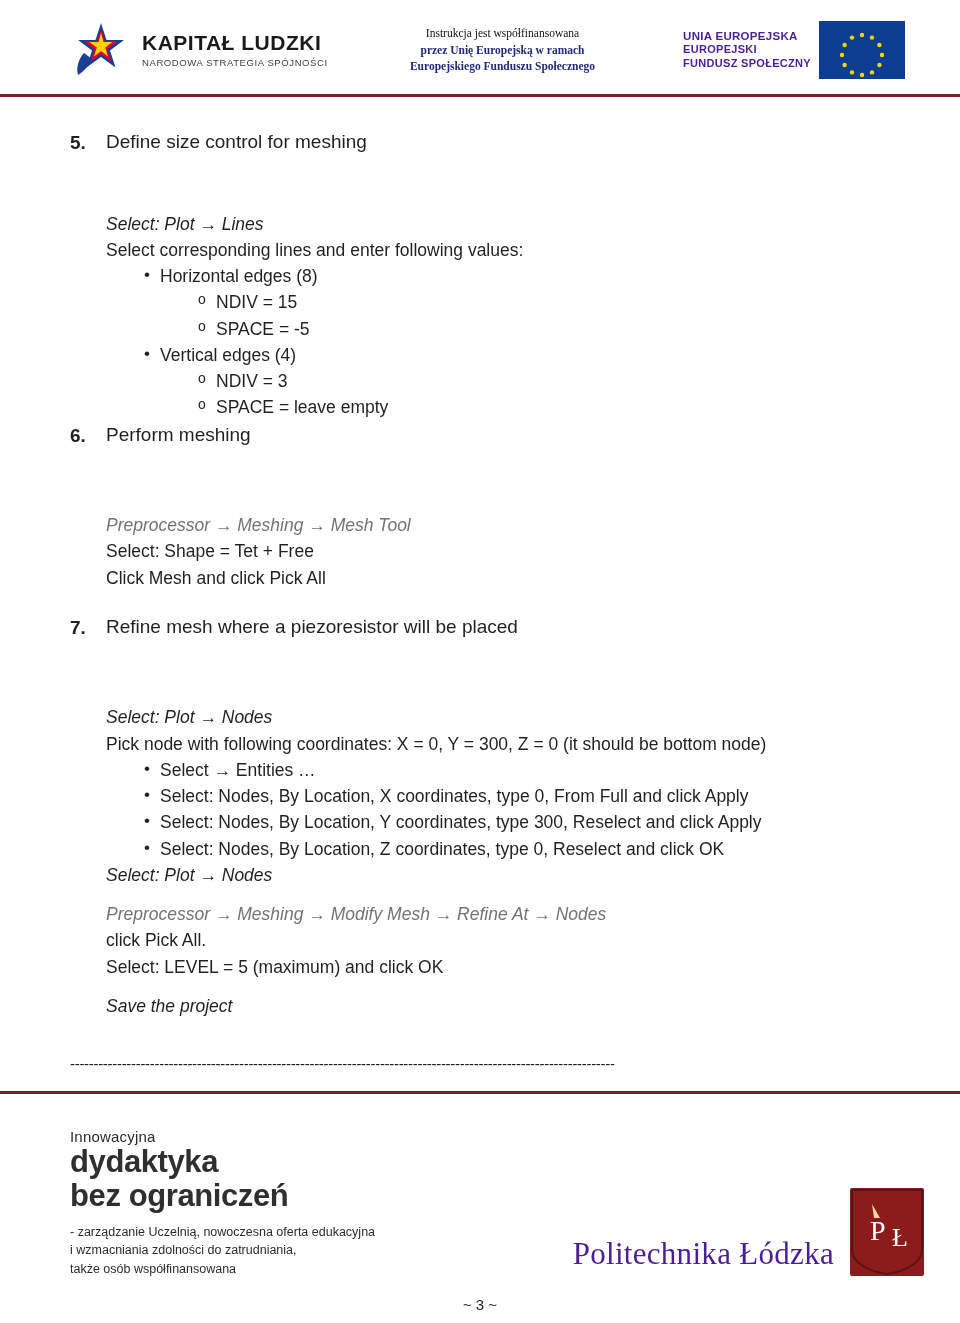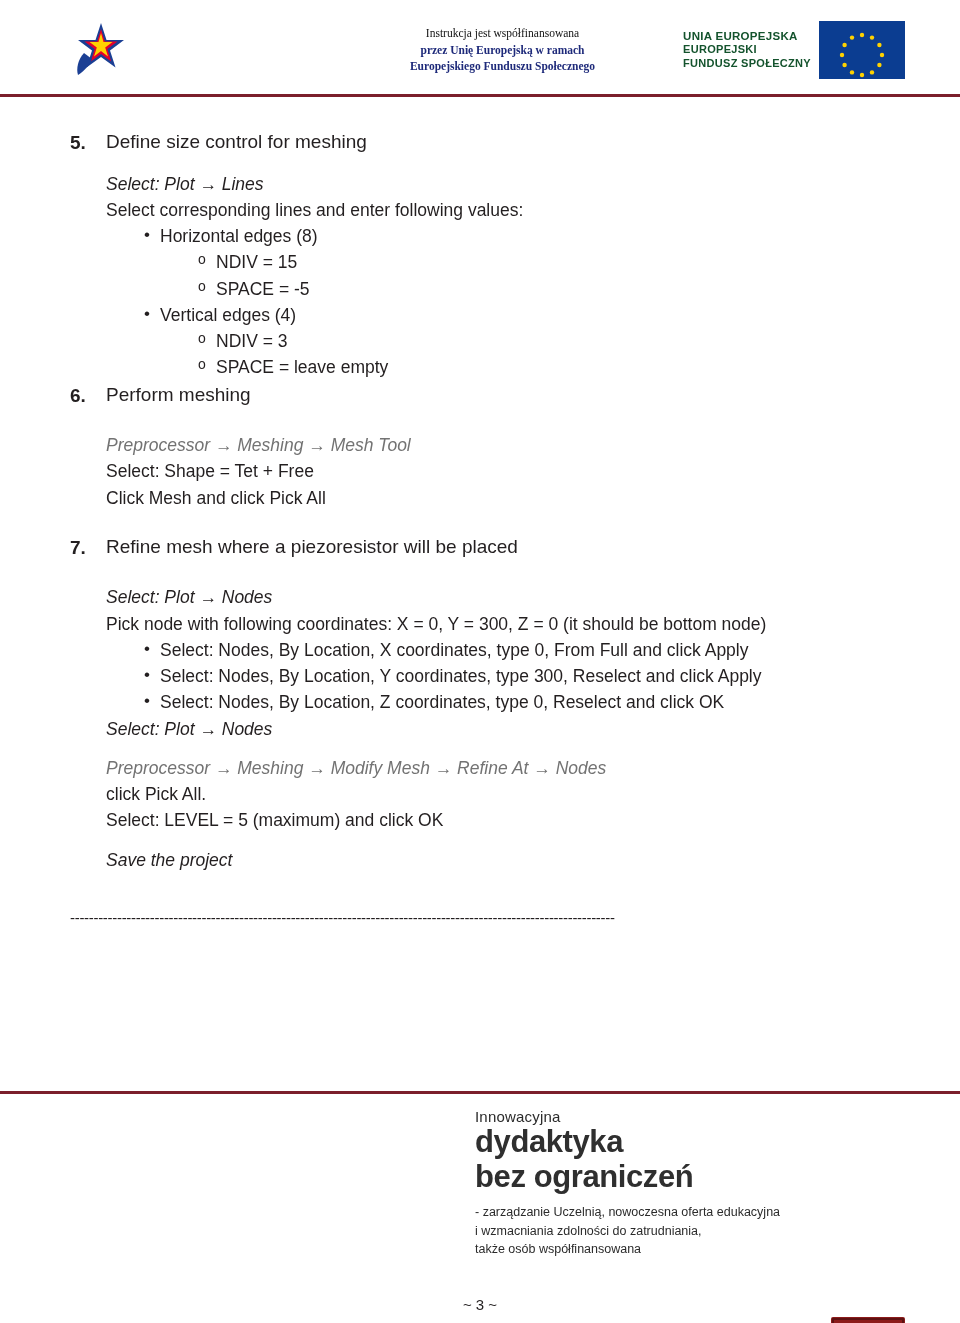--- a/index.html
+++ b/index.html
@@ -67,21 +67,21 @@
   .eu-logo {
     display: flex;
     align-items: center;
     gap: 8px;
     width: 270px;
     justify-content: flex-end;
   }
   .eu-text {
     text-align: left;
     font-family: "Liberation Sans", sans-serif;
-    color: #14532d;
+    color: #4c1d95;
     line-height: 1.25;
   }
   .eu-text .t1 { font-size: 11.5px; font-weight: bold; letter-spacing: .3px;}
   .eu-text .t3 { font-size: 11px; font-weight: bold; letter-spacing: .3px;}
   .eu-flag {
     width: 86px;
     height: 58px;
     background: #0b3d91;
     position: relative;
   }
@@ -110,20 +110,21 @@
     flex: 0 0 36px;
     font-size: 19px;
     font-weight: bold;
     padding-top: 1px;
   }
   .step-title {
     font-size: 19px;
   }
   .blk {
     margin-left: 36px;
+    margin-top: 40px;
   }
   .line { white-space: nowrap; }
   .italic { font-style: italic; }
   .blue { color: #737373; }
   .bullets {
     margin: 0;
     padding: 0 0 0 38px;
     list-style: none;
   }
   .bullets > li {
@@ -166,25 +167,24 @@
 
   
   .footer {
     position: absolute;
     left: 0;
     right: 0;
     bottom: 0;
     height: 232px;
   }
   .footer-inner {
-    padding: 14px 55px 0 70px;
-    display: flex;
-    align-items: flex-end;
+    padding: 14px 36px 0 70px;
+    display: flex;
+    align-items: center;
     height: 190px;
-    flex-direction: column;
   }
   .footer-left { width: 430px; }
   .f-innowacyjna {
     font-family: "Liberation Sans", sans-serif;
     font-size: 15px;
     color: #2b2b2b;
     letter-spacing: .2px;
   }
   .f-big {
     font-family: "Liberation Sans", sans-serif;
@@ -236,20 +236,24 @@
   <div class="header-inner">
 
     <div class="kl-logo">
       <span class="kl-star">
         <svg width="62" height="62" viewBox="0 0 62 62">
           <path d="M31 4 L36.5 21 L54 21 L40 31.5 L45.5 48.5 L31 38 L16.5 48.5 L22 31.5 L8 21 L25.5 21 Z" fill="#1b3f94"></path>
           <path d="M31 10 L34.8 22.5 L47.5 22.5 L37.3 30 L41.2 42.5 L31 35 L20.8 42.5 L24.7 30 L14.5 22.5 L27.2 22.5 Z" fill="#e4002b"></path>
           <path d="M31 14 L33.5 23 L42.5 23 L35.2 28.4 L38 37.5 L31 32 L24 37.5 L26.8 28.4 L19.5 23 L28.5 23 Z" fill="#ffd200"></path>
           <path d="M14 34 C8 40 6 50 8 56 C14 52 20 46 22 40 Z" fill="#1b3f94"></path>
         </svg>
+      </span>
+      <span>
+        <div class="kl-text-main">KAPITAŁ LUDZKI</div>
+        <div class="kl-text-sub">NARODOWA STRATEGIA SPÓJNOŚCI</div>
       </span>
     </div>
 
     <div class="header-center">
       <div class="line1">Instrukcja jest współfinansowana</div>
       <div class="line2">przez Unię Europejską w ramach</div>
       <div class="line3">Europejskiego Funduszu Społecznego</div>
     </div>
 
     <div class="eu-logo">
@@ -325,20 +329,21 @@
 
   <div class="step">
     <div class="step-num">7.</div>
     <div class="step-title">Refine mesh where a piezoresistor will be placed</div>
   </div>
   <div class="gap-m"></div>
   <div class="blk">
     <div class="line italic">Select: Plot → Nodes</div>
     <div class="line">Pick node with following coordinates: X = 0, Y = 300, Z = 0 (it should be bottom node)</div>
     <ul class="bullets">
+      <li>Select → Entities …</li>
       <li>Select: Nodes, By Location, X coordinates, type 0, From Full and click Apply</li>
       <li>Select: Nodes, By Location, Y coordinates, type 300, Reselect and click Apply</li>
       <li>Select: Nodes, By Location, Z coordinates, type 0, Reselect and click OK</li>
     </ul>
     <div class="line italic">Select: Plot → Nodes</div>
     <div class="gap-s"></div>
     <div class="line italic blue">Preprocessor → Meshing → Modify Mesh → Refine At → Nodes</div>
     <div class="line">click Pick All.</div>
     <div class="line">Select: LEVEL = 5 (maximum) and click OK</div>
     <div class="gap-s"></div>

